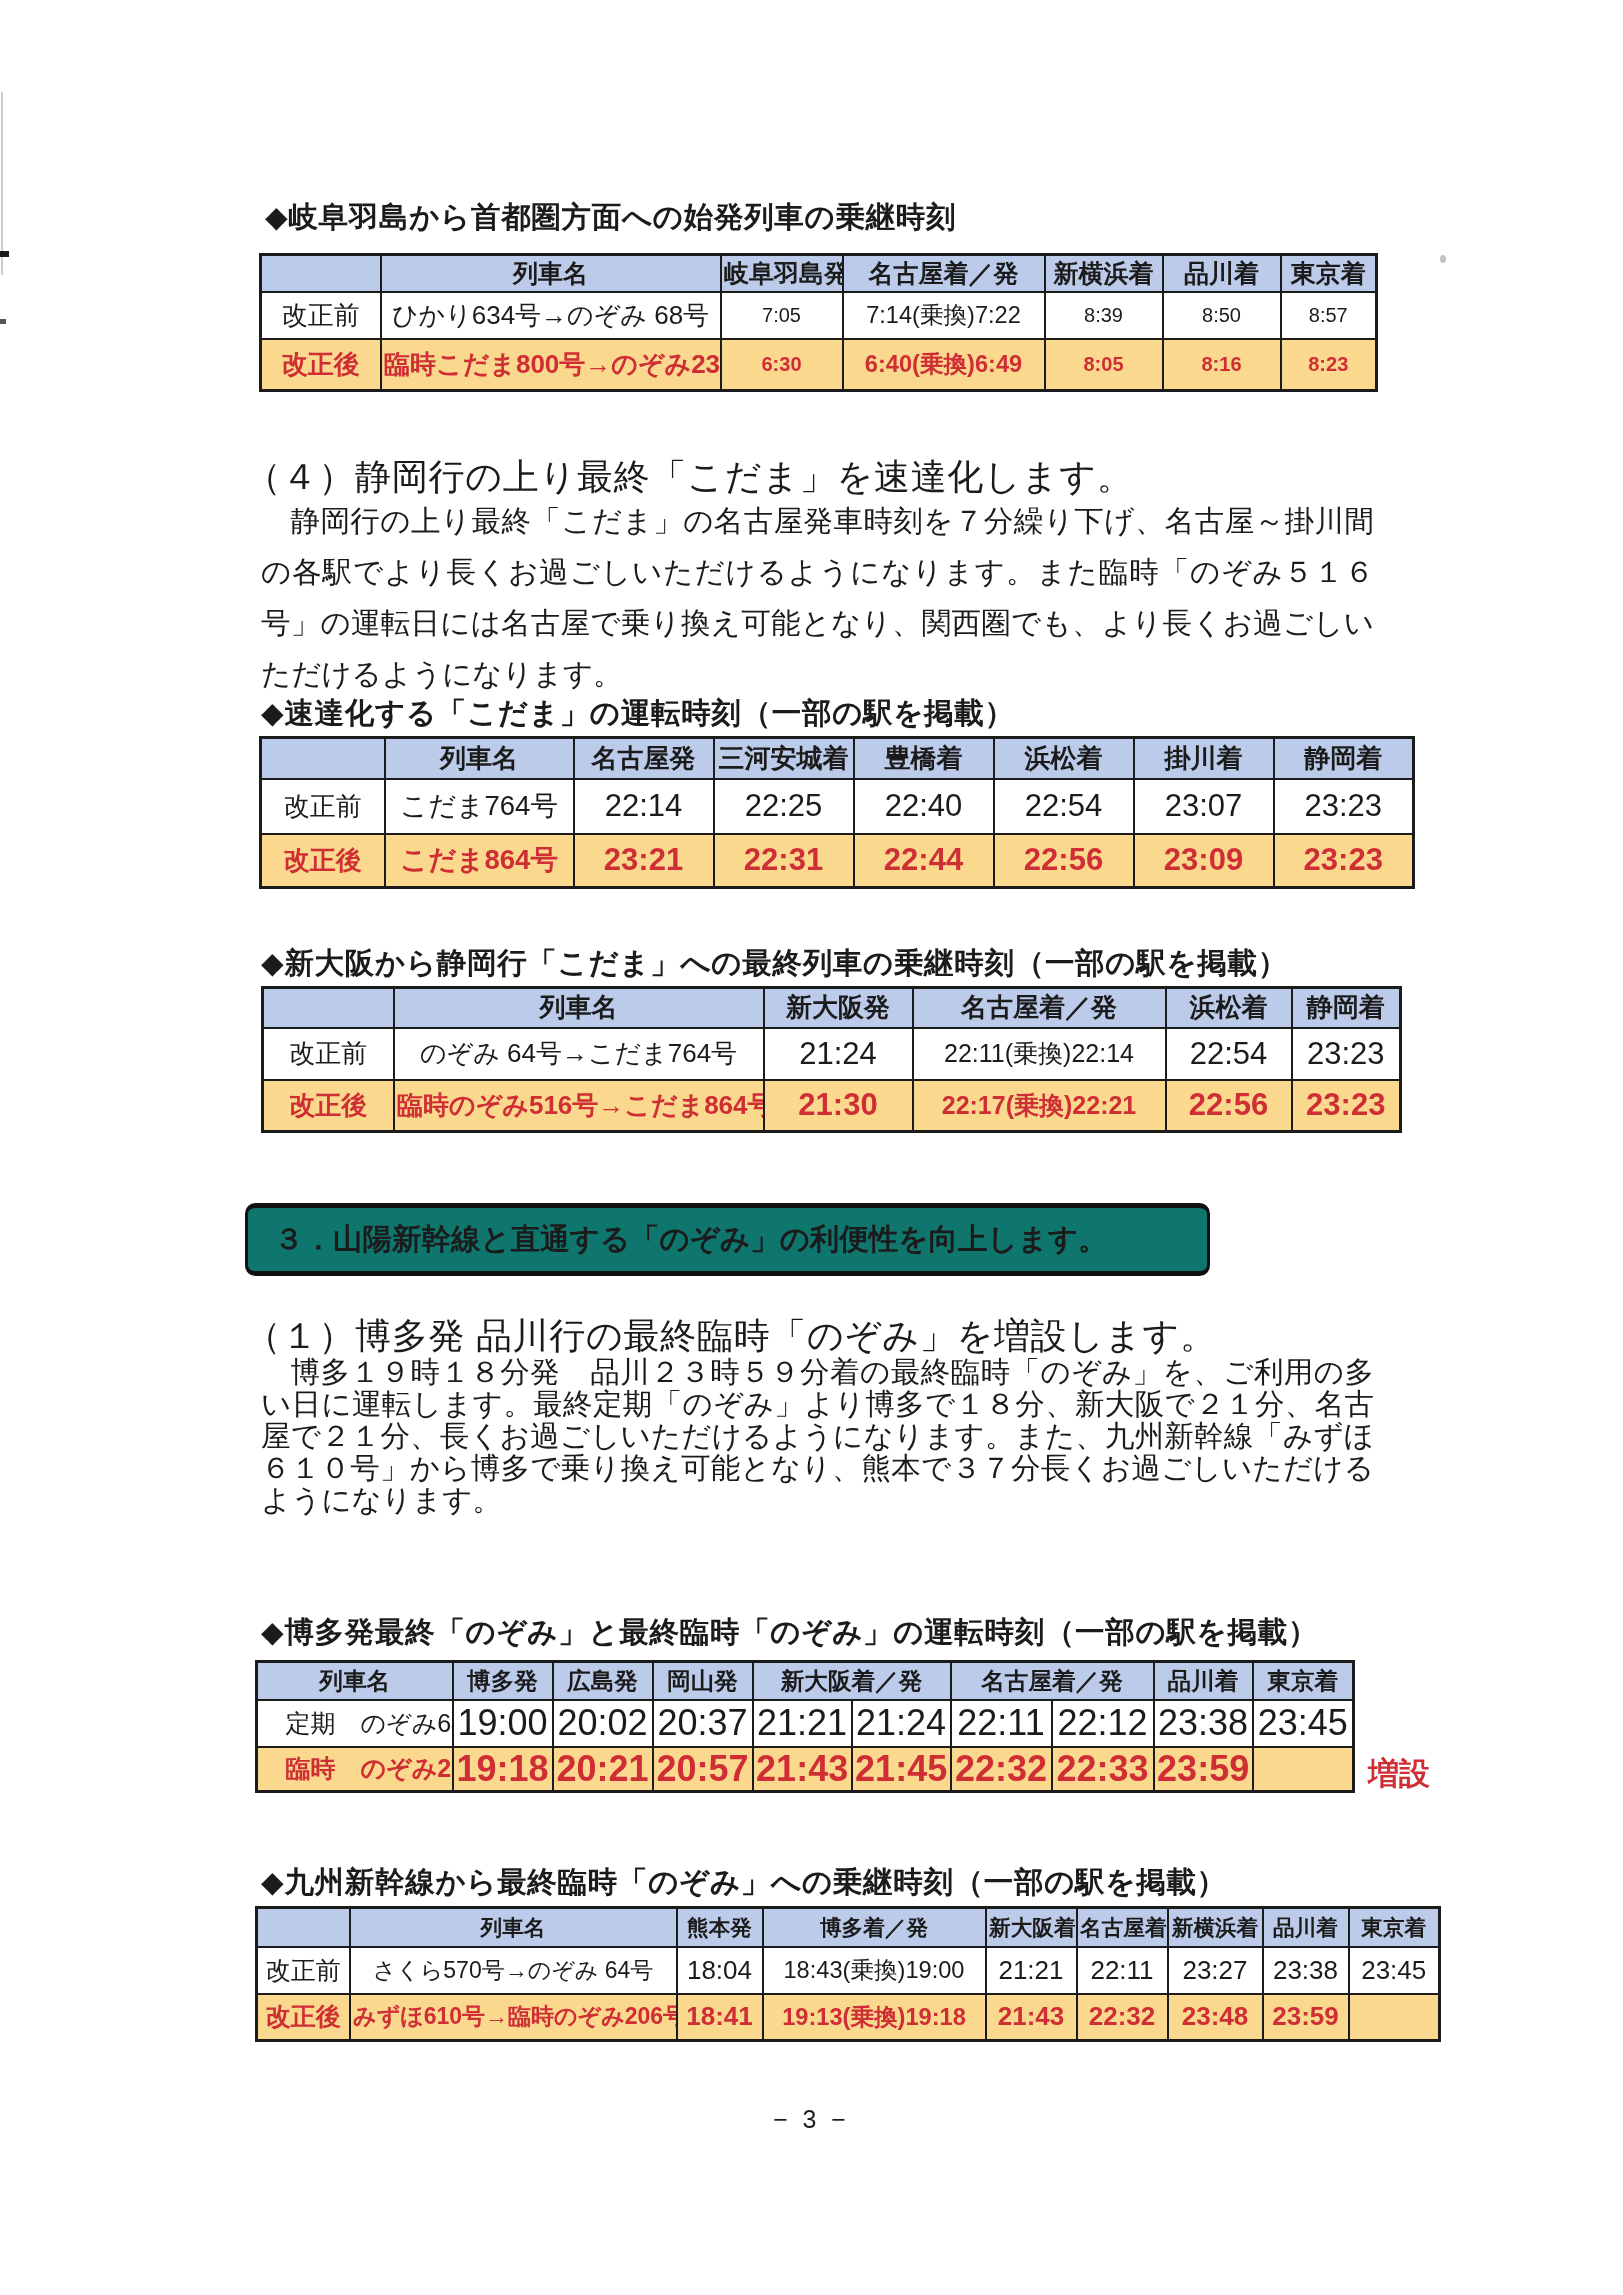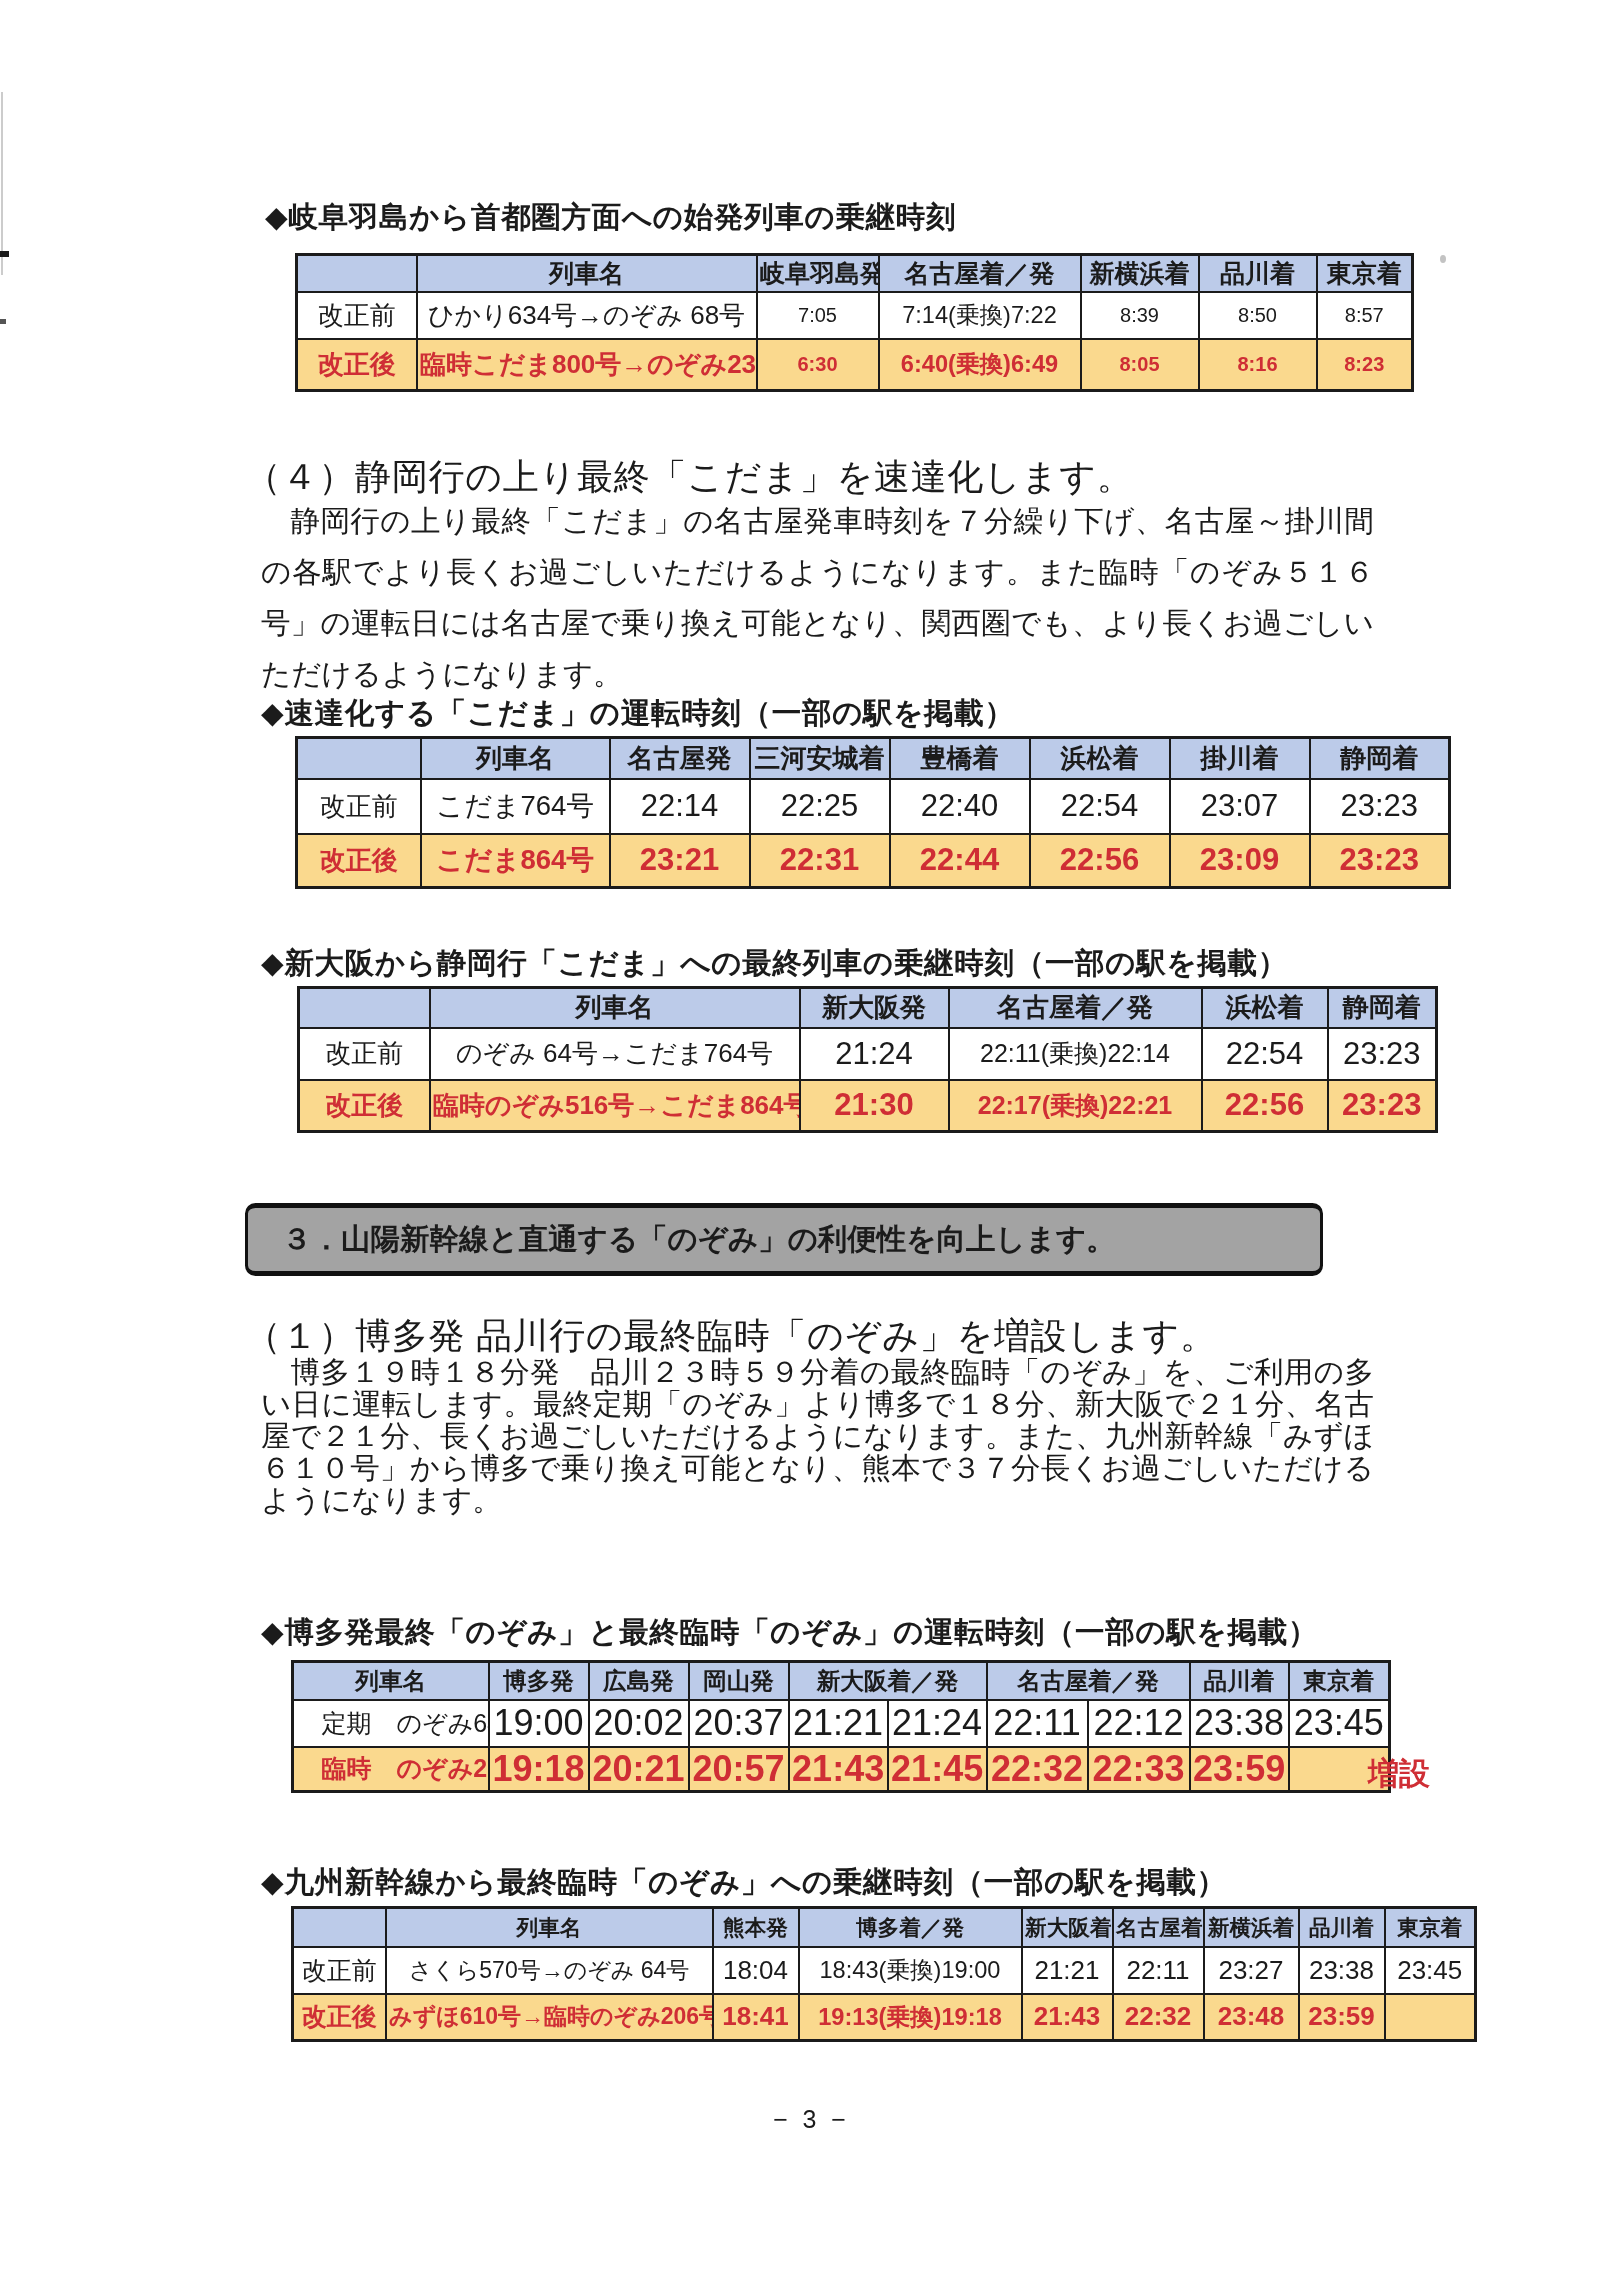--- a/index.html
+++ b/index.html
@@ -13,21 +13,21 @@
   body{
     width:1623px;height:2295px;position:relative;overflow:hidden;
     font-family:"Liberation Sans","DejaVu Sans",sans-serif;
     color:var(--ink);
   }
   .abs{position:absolute;}
   .sec-title{font-size:29.5px;font-weight:bold;letter-spacing:0.7px;white-space:nowrap;}
   .sub-heading{font-size:36px;letter-spacing:0.7px;white-space:nowrap;}
   .body-par{font-size:29.5px;line-height:51px;text-indent:29.5px;text-align:justify;}
   
-  table.tbl{border-collapse:collapse;table-layout:fixed;border:3.3px solid var(--ink);margin-left:36px;}
+  table.tbl{border-collapse:collapse;table-layout:fixed;border:3.3px solid var(--ink);}
   table.tbl th,table.tbl td{
     border:2px solid var(--ink);text-align:center;vertical-align:middle;
     overflow:hidden;white-space:nowrap;padding:0 2.6px;
   }
   table.tbl th{background:var(--blue);font-weight:bold;}
   tr.after{background:var(--yellow);}
   tr.after td{color:var(--red);font-weight:bold;}
   
   #table1{width:1117px;}
   #table1 tr.head{height:37px;} #table1 tr.before{height:47px;} #table1 tr.after{height:52px;}
@@ -53,23 +53,23 @@
   #table4 td{font-size:36px;}
   #table4 td.train{font-size:25px;text-align:left;padding-left:27.5px;}
   
   #table5{width:1183px;}
   #table5 tr.head{height:39px;} #table5 tr.before{height:47px;} #table5 tr.after{height:47px;}
   #table5 th{font-size:21.6px;}
   #table5 td{font-size:26px;}
   #table5 td.lab{font-size:25px;} #table5 td.train{font-size:23px;} #table5 td.xfer{font-size:23.6px;}
   
   #section3-box{
-    width:1078px;height:73px;border:3.9px solid #111;border-top-width:5.2px;border-bottom-width:5.2px;
-    border-radius:10.5px;display:flex;align-items:center;padding-left:34px;
-    font-size:29.5px;font-weight:bold;background:#a3a3a3;white-space:nowrap;
+    width:965px;height:73px;border:3.9px solid #111;border-top-width:5.2px;border-bottom-width:5.2px;
+    border-radius:10.5px;display:flex;align-items:center;padding-left:26px;
+    font-size:29.5px;font-weight:bold;background:#0f766e;white-space:nowrap;
   }
   #zousetsu-note{font-size:31px;font-weight:bold;color:var(--red);white-space:nowrap;}
   #page-footer{width:1623px;text-align:center;font-size:25px;letter-spacing:3.9px;}
   
   .artifact{background:#cccccc;}
 </style>
 </head>
 <body>
 
 <div class="abs artifact" style="left:1.3px;top:92px;width:2px;height:183px;"></div>

